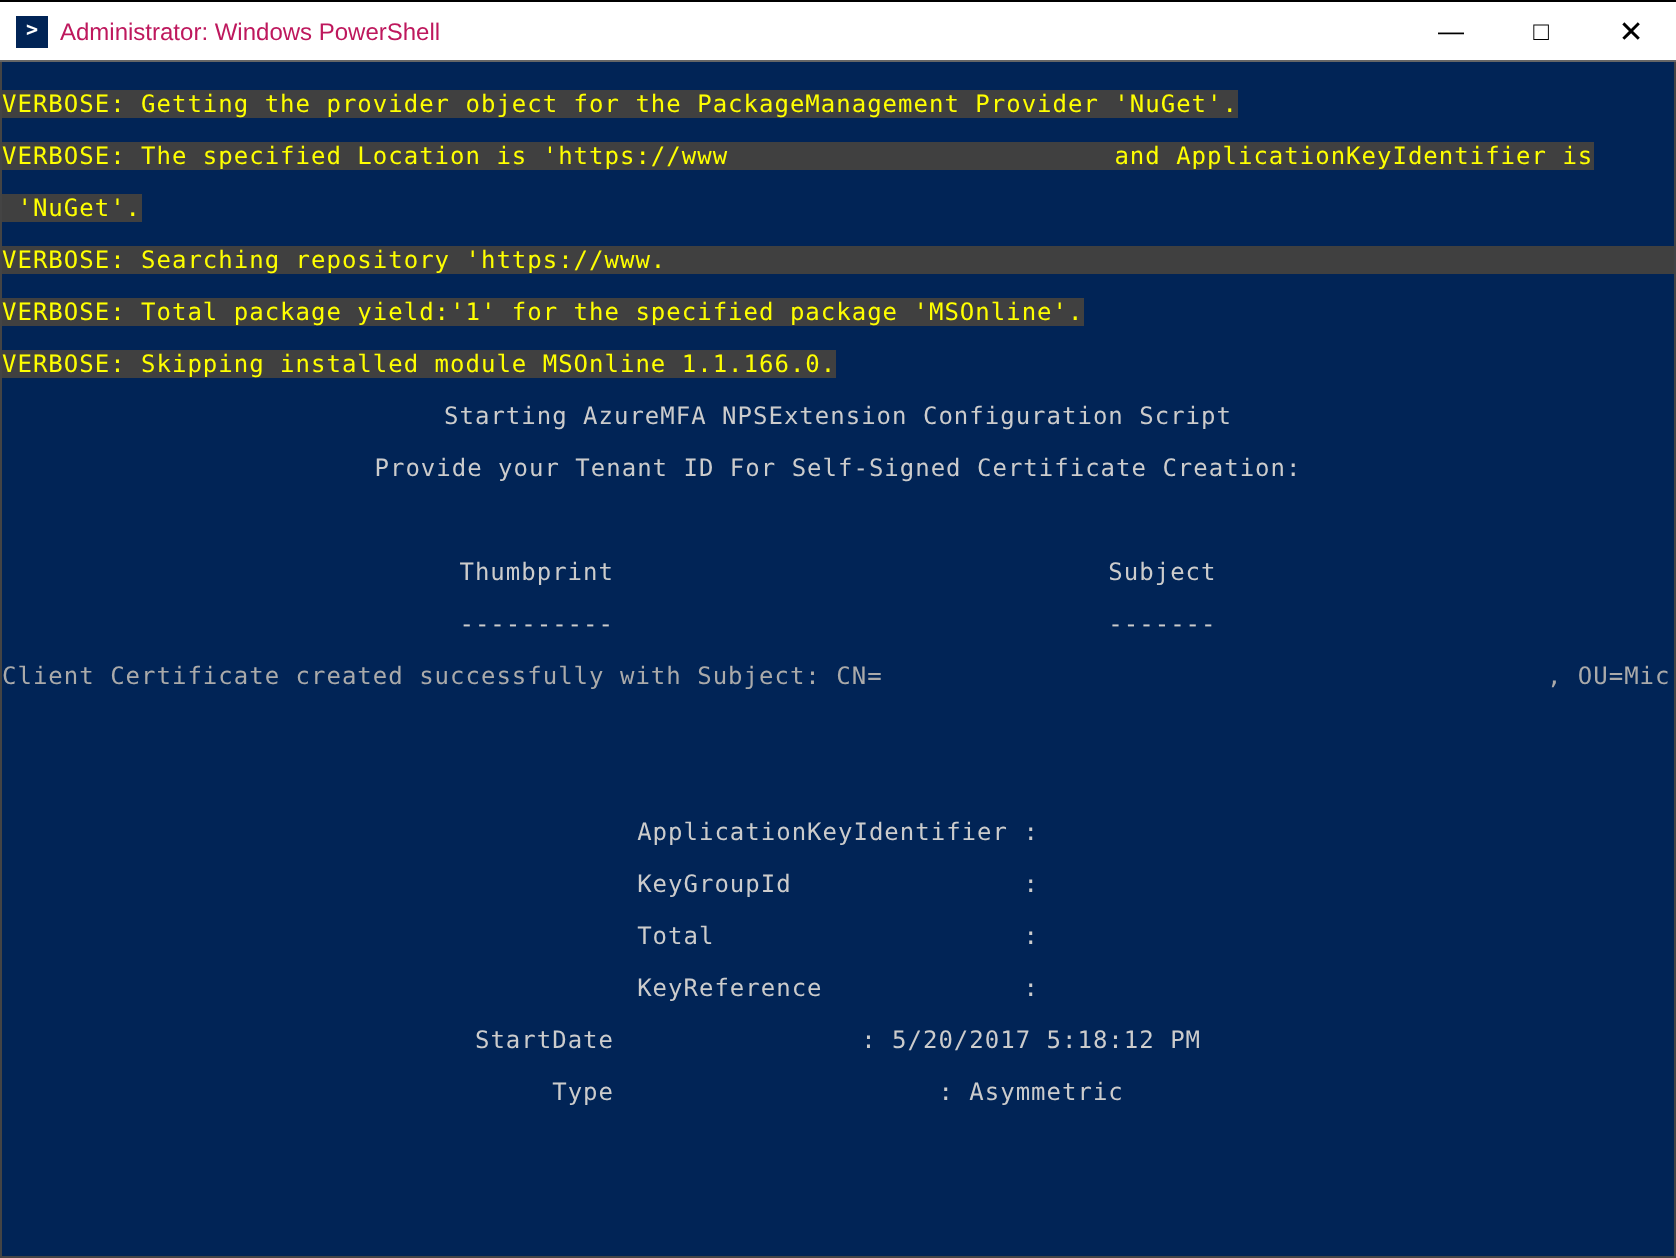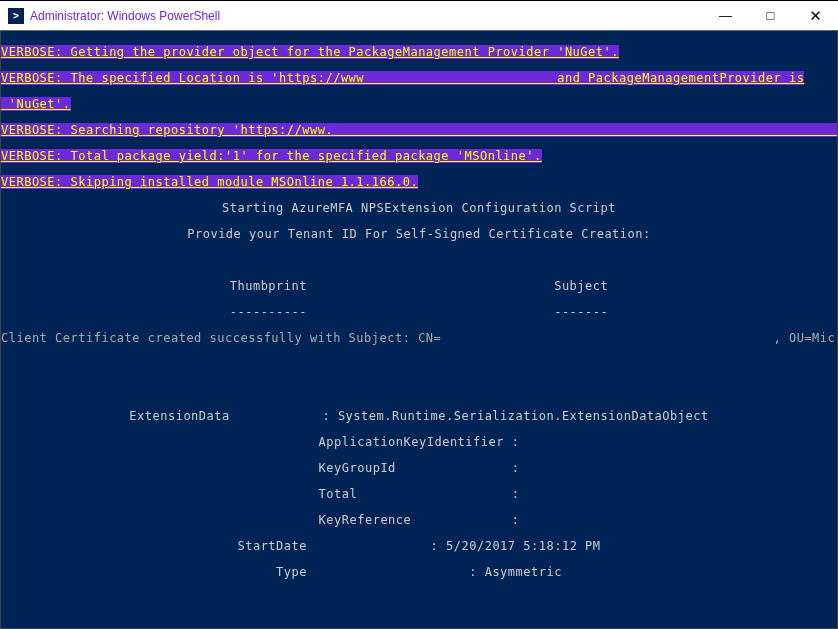--- a/index.html
+++ b/index.html
@@ -37,21 +37,21 @@
     background: #012456;
     display: inline-flex;
     align-items: center;
     justify-content: center;
     color: #fff;
     font-size: 10px;
     font-weight: bold;
   }
   .titlebar .title {
     flex: 1;
-    color: #6d28d9;
+    color: #be185d;
     font-family: "Segoe UI", Tahoma, sans-serif;
     font-size: 12px;
   }
   .titlebar .winbtn {
     width: 45px;
     height: 29px;
     display: flex;
     align-items: center;
     justify-content: center;
     font-family: "Segoe UI Symbol", sans-serif;
@@ -74,24 +74,23 @@
     border: 1px solid #444;
     border-top: none;
   }
   .line {
     display: block;
     min-height: 13px;
     white-space: pre;
     text-align: center;
   }
   .verbose {
-    background: #6d28d9;
+    background: #404040;
     color: #ffff00;
     display: inline;
-    text-decoration: underline;
   }
   .vline {
     display: block;
     min-height: 13px;
   }
   .gray { color: #aaaaaa; }
 </style>
 </head>
 <body>
 
@@ -100,34 +99,33 @@
   <div class="titlebar">
     <span class="appicon">&gt;</span>
     <span class="title">Administrator: Windows PowerShell</span>
     <div class="winbtn">—</div>
     <div class="winbtn">□</div>
     <div class="winbtn close">✕</div>
   </div>
 
   <div class="terminal">
 <span class="vline"><span class="verbose">VERBOSE: Getting the provider object for the PackageManagement Provider 'NuGet'.</span></span>
-<span class="vline"><span class="verbose"><span>VERBOSE: The specified Location is 'https://www</span>                         <span>and PackageManagementProvider is</span></span></span>
+<span class="vline"><span class="verbose"><span>VERBOSE: The specified Location is 'https://www</span>                         <span>and ApplicationKeyIdentifier is</span></span></span>
 <span class="vline"><span class="verbose"> 'NuGet'.</span></span>
 <span class="vline"><span class="verbose"><span>VERBOSE: Searching repository 'https://www.</span>                                                                  </span></span>
 <span class="vline"><span class="verbose">VERBOSE: Total package yield:'1' for the specified package 'MSOnline'.</span></span>
 <span class="vline"><span class="verbose">VERBOSE: Skipping installed module MSOnline 1.1.166.0.</span></span>
 <span class="line">Starting AzureMFA NPSExtension Configuration Script</span>
 <span class="line">Provide your Tenant ID For Self-Signed Certificate Creation:</span>
 <span class="line"> </span>
 <span class="line">Thumbprint                                Subject</span>
 <span class="line">----------                                -------</span>
 <span class="line gray">Client Certificate created successfully with Subject: CN=                                           , OU=Microsoft NPS Extensio</span>
 <span class="line"> </span>
 <span class="line"> </span>
-<span class="line">ExtensionData            : System.Runtime.Serialization.ExtensionDataObject</span>
 <span class="line">ApplicationKeyIdentifier :</span>
 <span class="line">KeyGroupId               :</span>
 <span class="line">Total                    :</span>
 <span class="line">KeyReference             :</span>
 <span class="line">StartDate                : 5/20/2017 5:18:12 PM</span>
 <span class="line">Type                     : Asymmetric</span>
 
 
 
 

